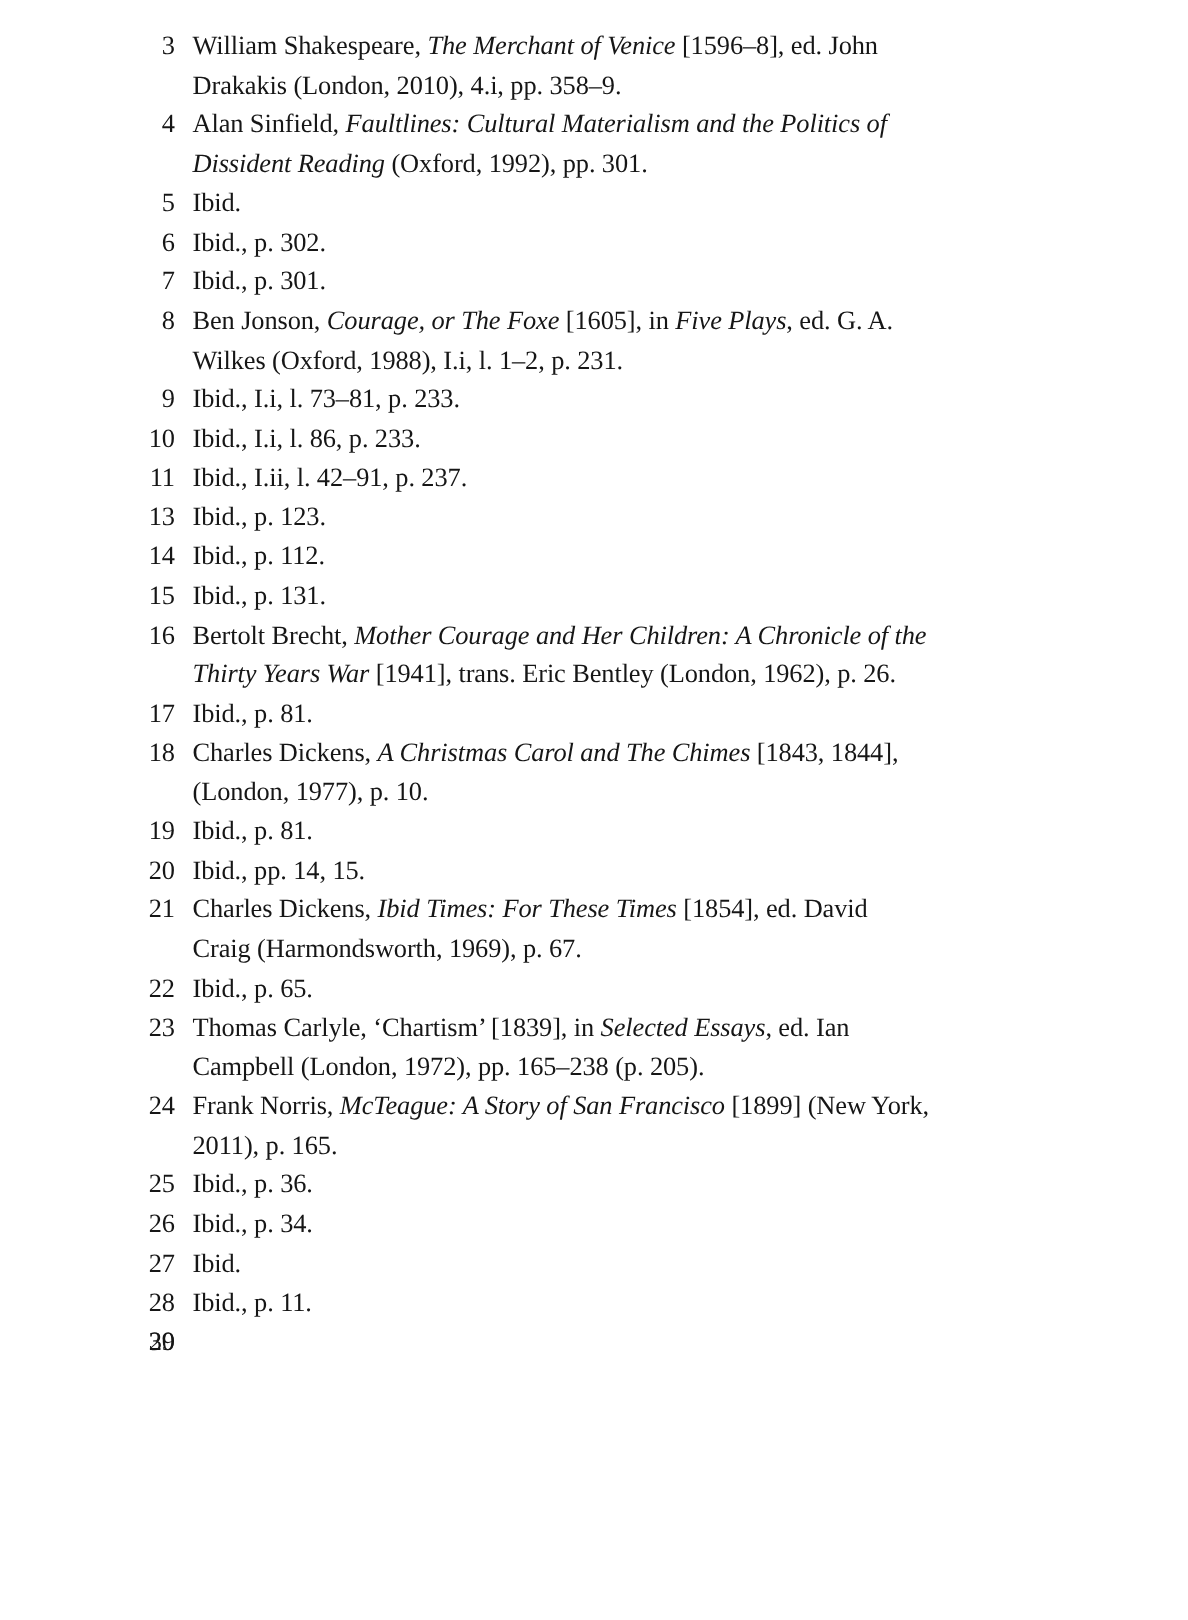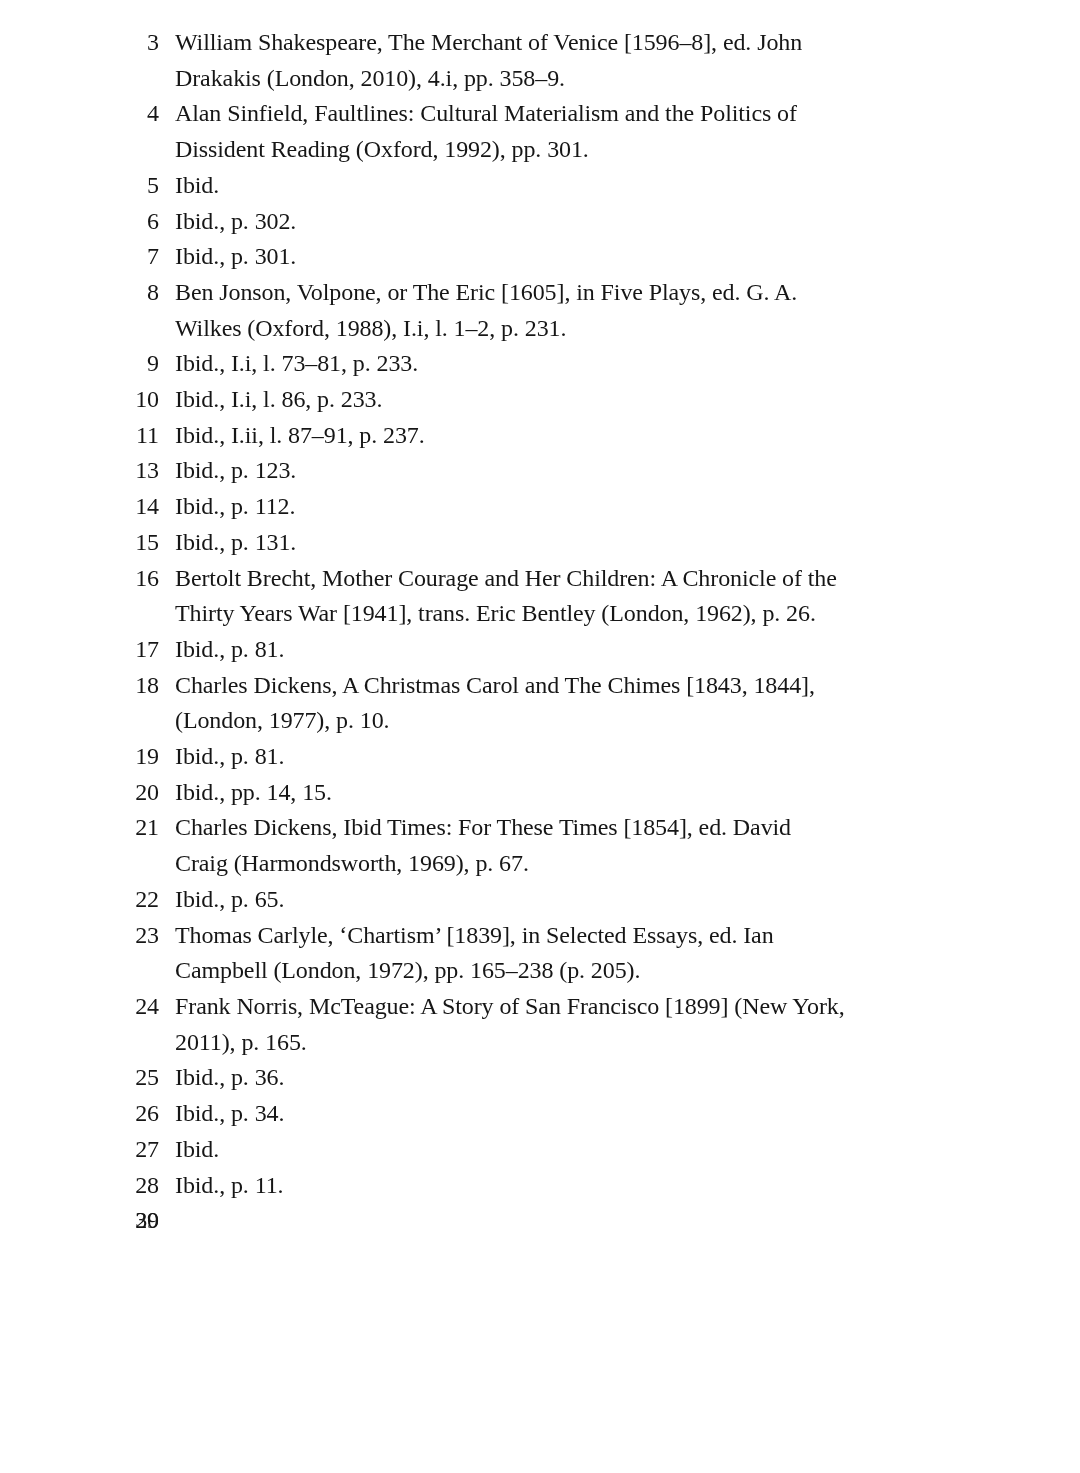--- a/index.html
+++ b/index.html
@@ -31,39 +31,40 @@
   }
   .num {
     position: absolute;
     left: 0;
     top: 0;
     width: 62px;
     text-align: right;
     white-space: nowrap;
   }
   .it {
+    font-style: italic;
   }
 </style>
 </head>
 <body>
 
 <div class="page">
   <ol class="endnotes">
       <li class="note"><span class="num">3</span><span class="txt"><span>William Shakespeare, </span><span class="it">The Merchant of Venice</span><span> [1596–8], ed. John
 Drakakis (London, 2010), 4.i, pp. 358–9.</span></span></li>
       <li class="note"><span class="num">4</span><span class="txt"><span>Alan Sinfield, </span><span class="it">Faultlines: Cultural Materialism and the Politics of
 Dissident Reading</span><span> (Oxford, 1992), pp. 301.</span></span></li>
       <li class="note"><span class="num">5</span><span class="txt"><span>Ibid.</span></span></li>
       <li class="note"><span class="num">6</span><span class="txt"><span>Ibid., p. 302.</span></span></li>
       <li class="note"><span class="num">7</span><span class="txt"><span>Ibid., p. 301.</span></span></li>
-      <li class="note"><span class="num">8</span><span class="txt"><span>Ben Jonson, </span><span class="it">Volpone, or The Eric</span><span> [1605], in </span><span class="it">Five Plays</span><span>, ed. G. A.
+      <li class="note"><span class="num">8</span><span class="txt"><span>Ben Jonson, </span><span class="it">Courage, or The Foxe</span><span> [1605], in </span><span class="it">Five Plays</span><span>, ed. G. A.
 Wilkes (Oxford, 1988), I.i, l. 1–2, p. 231.</span></span></li>
       <li class="note"><span class="num">9</span><span class="txt"><span>Ibid., I.i, l. 73–81, p. 233.</span></span></li>
       <li class="note"><span class="num">10</span><span class="txt"><span>Ibid., I.i, l. 86, p. 233.</span></span></li>
-      <li class="note"><span class="num">11</span><span class="txt"><span>Ibid., I.ii, l. 87–91, p. 237.</span></span></li>
+      <li class="note"><span class="num">11</span><span class="txt"><span>Ibid., I.ii, l. 42–91, p. 237.</span></span></li>
       <li class="note"><span class="num">13</span><span class="txt"><span>Ibid., p. 123.</span></span></li>
       <li class="note"><span class="num">14</span><span class="txt"><span>Ibid., p. 112.</span></span></li>
       <li class="note"><span class="num">15</span><span class="txt"><span>Ibid., p. 131.</span></span></li>
       <li class="note"><span class="num">16</span><span class="txt"><span>Bertolt Brecht, </span><span class="it">Mother Courage and Her Children: A Chronicle of the
 Thirty Years War</span><span> [1941], trans. Eric Bentley (London, 1962), p. 26.</span></span></li>
       <li class="note"><span class="num">17</span><span class="txt"><span>Ibid., p. 81.</span></span></li>
       <li class="note"><span class="num">18</span><span class="txt"><span>Charles Dickens, </span><span class="it">A Christmas Carol and The Chimes</span><span> [1843, 1844],
 (London, 1977), p. 10.</span></span></li>
       <li class="note"><span class="num">19</span><span class="txt"><span>Ibid., p. 81.</span></span></li>
       <li class="note"><span class="num">20</span><span class="txt"><span>Ibid., pp. 14, 15.</span></span></li>

